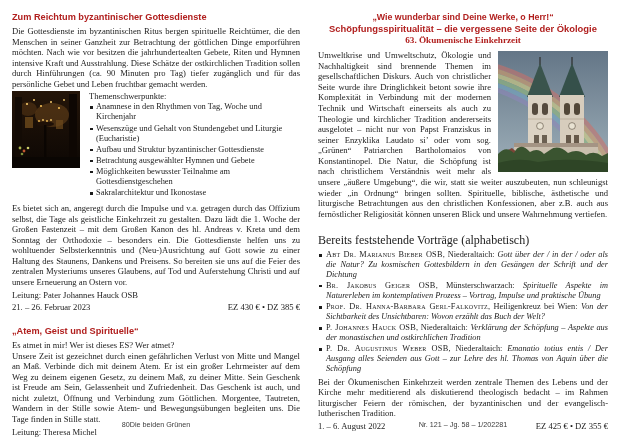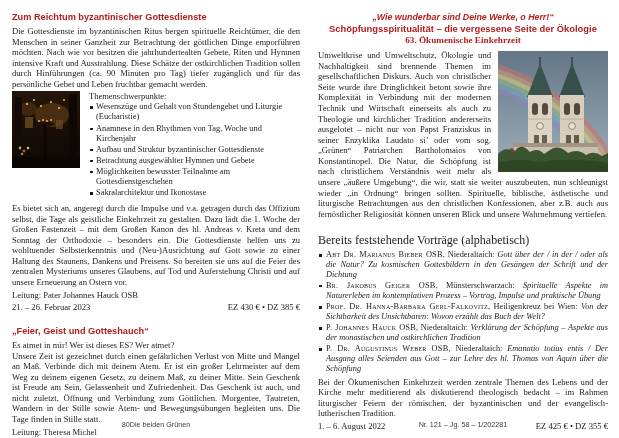--- a/index.html
+++ b/index.html
@@ -20,21 +20,21 @@
   .media-row{display:flex;gap:9px;margin:2px 0 4px 0;}
   .photo{flex:0 0 auto;overflow:hidden;}
   .photo-liturgy{width:68px;height:77px;}
   .themes{flex:1 1 auto;}
   .themes-label{font-size:8.5px;margin:0 0 1px 0;}
   ul.bullets{list-style:none;margin:0;padding:0;}
   ul.bullets li{position:relative;padding-left:7px;font-size:8.4px;line-height:1.2;margin-bottom:1px;text-align:left;}
   ul.bullets li::before{content:"";position:absolute;left:1px;top:4px;width:2.6px;height:2.6px;background:#1c1c1c;}
 
   .rp-header{text-align:center;margin-bottom:4px;}
-  .rp-quote{font-size:8.8px;font-style:italic;font-weight:bold;color:#b1201f;
+  .rp-quote{font-size:8.8px;font-weight:bold;color:#b1201f;
             font-family:"Liberation Sans","DejaVu Sans",sans-serif;line-height:1.25;}
   .rp-title{font-size:9.4px;font-weight:bold;color:#b1201f;
             font-family:"Liberation Sans","DejaVu Sans",sans-serif;line-height:1.25;}
   .rp-subtitle{font-size:9.2px;font-weight:bold;color:#b1201f;
             font-family:Liberation Serif, serif;line-height:1.25;}
   .intro{margin-top:2px;}
   .photo-church{float:right;width:110px;height:121px;margin:1px 0 4px 7px;}
 
   .lectures-label{font-size:12px;margin:14px 0 2px 0;}
   ul.lectures{list-style:none;margin:0;padding:0;}
@@ -90,38 +90,38 @@
           <circle cx="8" cy="57" r="1.4" fill="#a9b44e"></circle>
           <circle cx="12" cy="60" r="1.4" fill="#c2562f"></circle>
           <circle cx="16" cy="57" r="1.3" fill="#cfcf6b"></circle>
           <circle cx="10" cy="63" r="1.3" fill="#7e8f3a"></circle>
           <rect x="0" y="66" width="68" height="11" fill="#0a0603"></rect>
         </svg>
       </div>
       <div class="themes">
         <p class="themes-label">Themenschwerpunkte:</p>
         <ul class="bullets">
+          <li>Anamnese in den Rhythmen von Tag, Woche und Kirchenjahr</li>
           <li>Wesenszüge und Gehalt von Stundengebet und Liturgie (Eucharistie)</li>
-          <li>Anamnese in den Rhythmen von Tag, Woche und Kirchenjahr</li>
           <li>Aufbau und Struktur byzantinischer Gottesdienste</li>
           <li>Betrachtung ausgewählter Hymnen und Gebete</li>
           <li>Möglichkeiten bewusster Teilnahme am Gottesdienstgeschehen</li>
           <li>Sakralarchitektur und Ikonostase</li>
         </ul>
       </div>
     </div>
 
     <p class="body">Es bietet sich an, angeregt durch die Impulse und v.a. getragen durch das Offizium selbst, die Tage als geistliche Einkehrzeit zu gestalten. Dazu lädt die 1. Woche der Großen Fastenzeit – mit dem Großen Kanon des hl. Andreas v. Kreta und dem Sonntag der Orthodoxie – besonders ein. Die Gottesdienste helfen uns zu wohltuender Selbsterkenntnis und (Neu-)Ausrichtung auf Gott sowie zu einer Haltung des Staunens, Dankens und Preisens. So bereiten sie uns auf die Feier des zentralen Mysteriums unseres Glaubens, auf Tod und Auferstehung Christi und auf unsere Erneuerung an Ostern vor.</p>
     <p class="leader">Leitung: Pater Johannes Hauck OSB</p>
     <div class="date-price">
       <span>21. – 26. Februar 2023</span>
       <span>EZ 430 € • DZ 385 €</span>
     </div>
 
-    <h2 class="sec-title mt">„Feier, Geist und Gotteshauch“</h2>
+    <h2 class="sec-title mt">„Atem, Geist und Spirituelle“</h2>
     <p class="body tight">Es atmet in mir! Wer ist dieses ES? Wer atmet?</p>
     <p class="body">Unsere Zeit ist gezeichnet durch einen gefährlichen Verlust von Mitte und Mangel an Maß. Verbinde dich mit deinem Atem. Er ist ein großer Lehrmeister auf dem Weg zu deinem eigenen Gesetz, zu deinem Maß, zu deiner Mitte. Sein Geschenk ist Freude am Sein, Gelassenheit und Zufriedenheit. Das Geschenk ist auch, und nicht zuletzt, Öffnung und Verbindung zum Göttlichen. Morgentee, Tautreten, Wandern in der Stille sowie Atem- und Bewegungsübungen begleiten uns. Die Tage finden in Stille statt.</p>
     <p class="leader">Leitung: Theresa Michel</p>
 
     <div class="footer">
       <span>80</span>
       <span>Die beiden Grünen</span>
     </div>
   </section>
 

